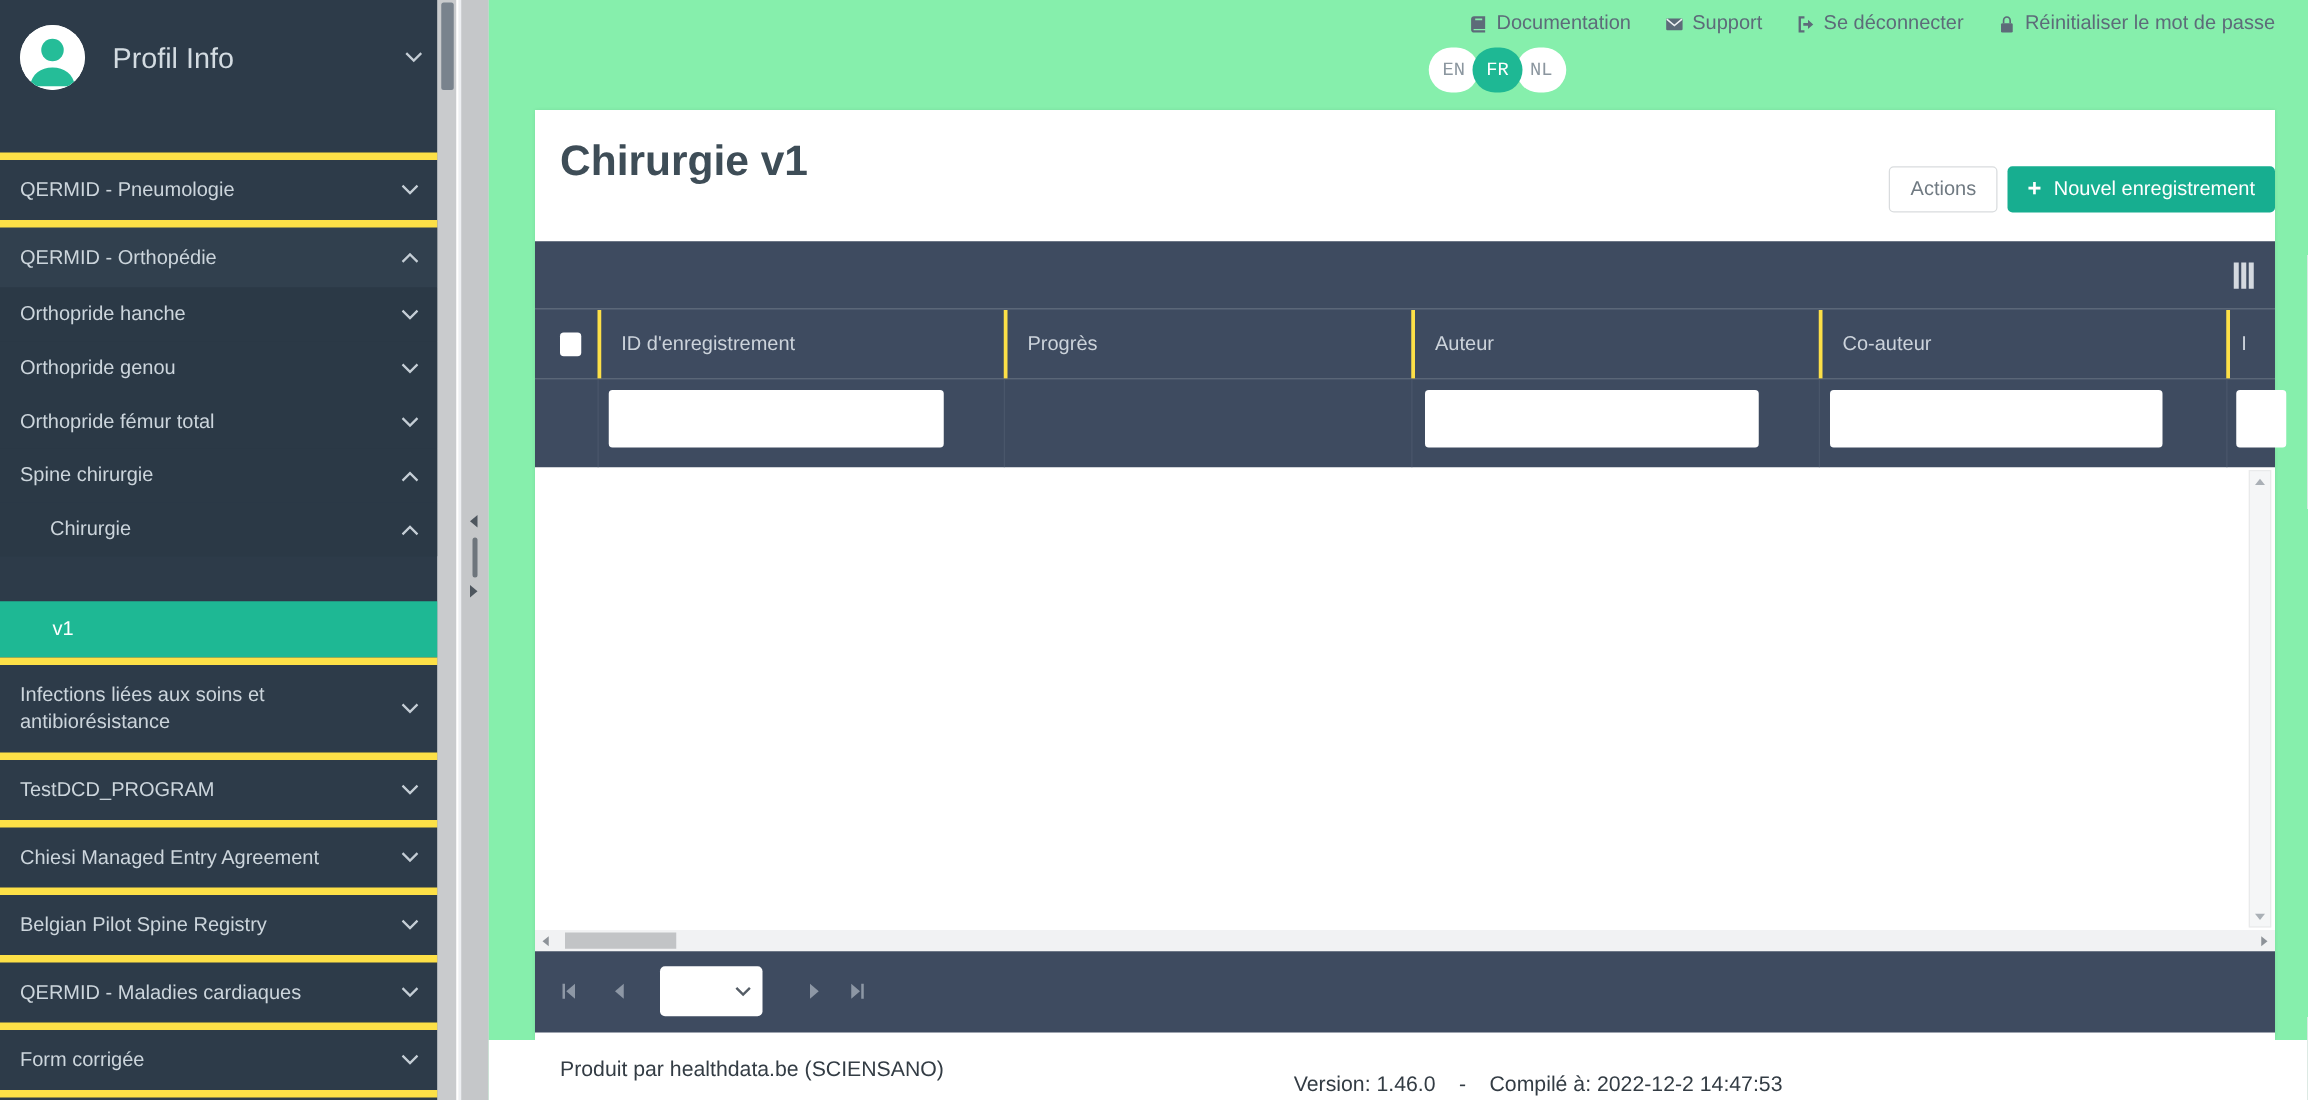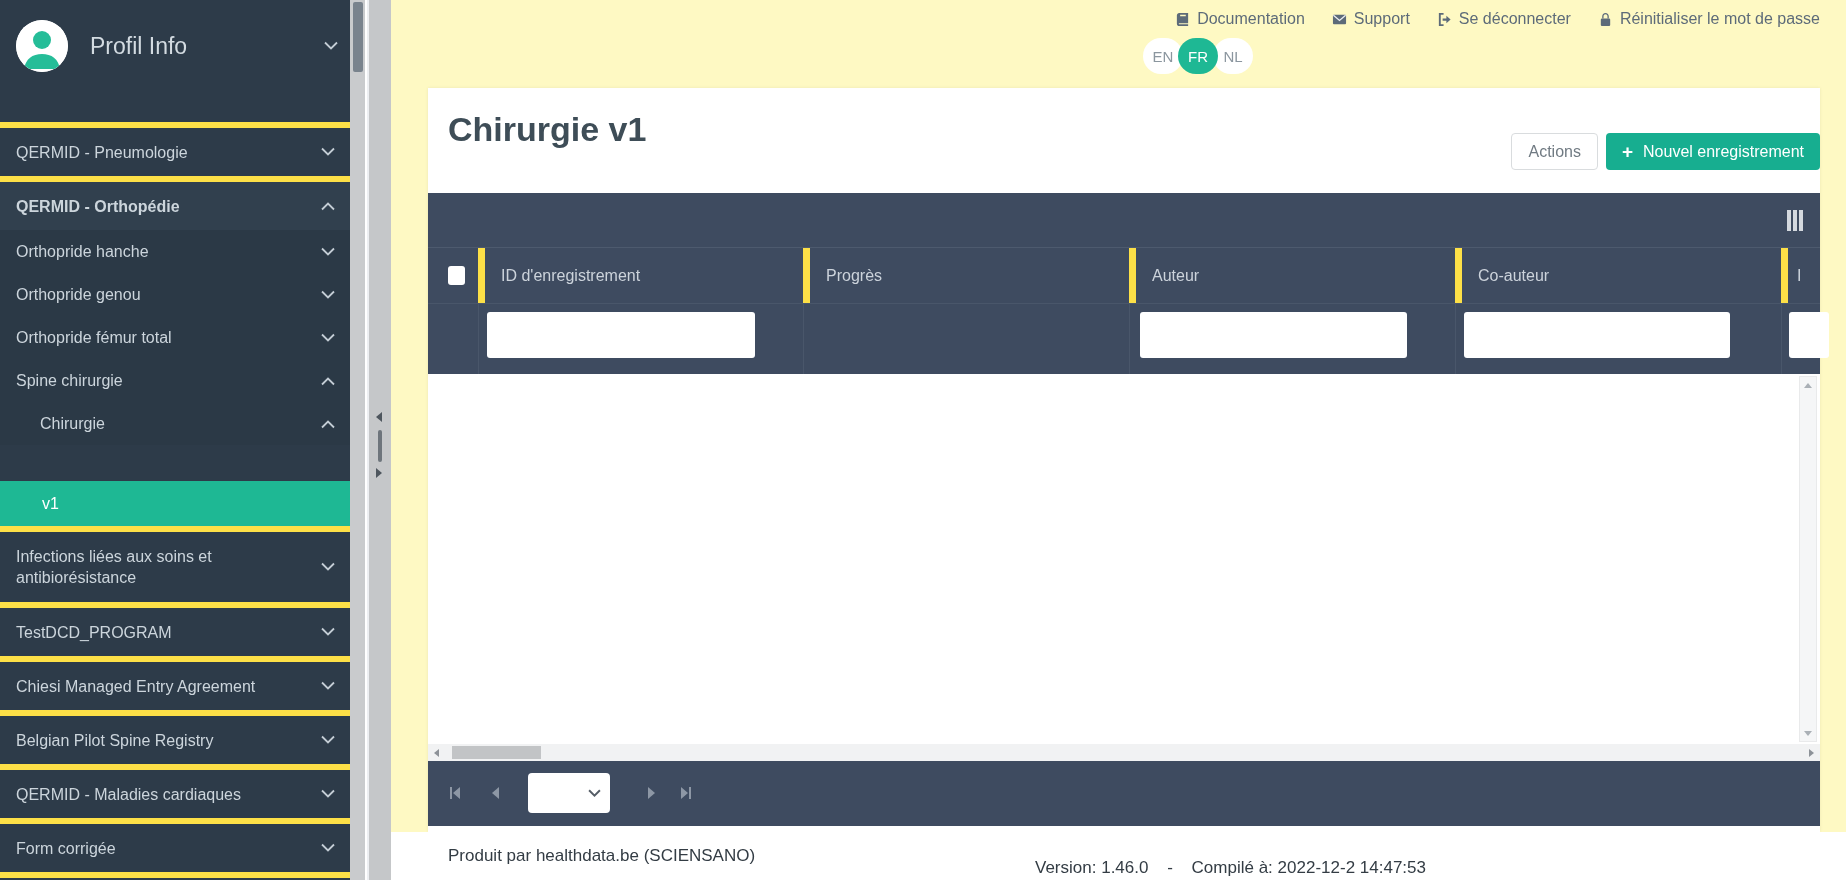--- a/index.html
+++ b/index.html
@@ -14,47 +14,47 @@
   .avatar { width:52px; height:52px; border-radius:50%; overflow:hidden; background:#fff; flex:0 0 52px; }
   .profile-label { margin-left:22px; font-size:23px; color:#d3dbe1; flex:1; }
   .chev { width:14px; height:10px; color:#c4cdd5; flex:0 0 14px; }
   .chev.up { transform:rotate(180deg); }
   .menu { position:absolute; top:122px; left:0; right:0; }
   .sitem { display:flex; align-items:center; justify-content:space-between;
            padding:0 15px 0 16px; font-size:16px; color:#ccd5dc; cursor:pointer; }
   .sitem span { line-height:21px; }
   .h54{height:54px}.h43{height:43px}.h45{height:45px}.h76{height:76px}
   .bt { border-top:6px solid #fde047; }
-  .group-open { background:#31404e;font-weight:bold; }
+  .group-open { background:#31404e; }
   .sub { background:#2b3946; }
   .lvl3 { padding-left:40px;gap:35px; }
   .lvl4 { padding-left:42px;margin-top:36px; }
   .active-green { background:#1eb894; color:#fff; }
   .wrap2 span { max-width:255px; }
 
   
   .side-scrollbar { position:absolute; left:350px; top:0; width:17px; height:880px;
                     background:#c9cbcd; border-right:2px solid #fff; }
   .side-scrollbar .thumb { position:absolute; left:3px; top:2px; width:10px; height:70px;
                            background:#79838d; border-radius:2px; }
   .splitter { position:absolute; left:369px; top:0; width:22px; height:880px; background:#c5c7c9; }
   .sp-arrow { position:absolute; left:7px; width:0; height:0; cursor:pointer; }
   .sp-arrow.left  { top:412px; border-top:5px solid transparent; border-bottom:5px solid transparent; border-right:6px solid #4e565e; }
   .sp-arrow.right { top:468px; border-top:5px solid transparent; border-bottom:5px solid transparent; border-left:6px solid #4e565e; }
   .sp-thumb { position:absolute; left:9px; top:430px; width:4px; height:32px; background:#6e757c; border-radius:2px; cursor:row-resize; }
 
   
-  .main { position:absolute; left:391px; top:0; right:0; bottom:0; background:#fef9c3; }
+  .main { position:absolute; left:391px; top:0; right:0; bottom:0; background:#86efac; }
   .topnav { position:absolute; top:10px; right:26px; display:flex; gap:27px; align-items:center; }
   .navlink { display:flex; align-items:center; gap:7px; color:#5d6b79; font-size:16px;
              text-decoration:none; cursor:pointer; }
   .navlink svg { width:15px; height:15px; }
   .langs { position:absolute; top:38px; left:752px; display:flex; }
   .lang { height:36px; min-width:40px; padding:0 9px; border-radius:18px; background:#fff; border:none;
-          color:#8b969f; font-size:15px; margin-left:-5px; cursor:pointer; font-family:Liberation Sans, sans-serif; }
+          color:#8b969f; font-size:15px; margin-left:-5px; cursor:pointer; font-family:Liberation Mono, monospace; }
   .lang:first-child { margin-left:0; }
   .lang.active { background:#1eb894; color:#fff; position:relative; z-index:2; }
 
   
   .card { position:absolute; left:37px; top:88px; width:1392px; height:744px; background:#fff;
           box-shadow:0 0 3px rgba(0,0,0,.08); }
   .title { position:absolute; left:20px; top:22px; font-size:34px; font-weight:700; color:#3e4d57; }
   .hdr-buttons { position:absolute; top:45px; right:0; display:flex; gap:8px; }
   .btn-actions { height:37px; padding:0 16px; background:#fff; border:1px solid #d9dcde; border-radius:4px;
                  color:#707a82; font-size:16px; cursor:pointer; font-family:inherit; }
@@ -62,21 +62,21 @@
              color:#fff; font-size:16px; display:flex; align-items:center; gap:10px; cursor:pointer; font-family:inherit; }
   .plus { font-size:19px; font-weight:bold; line-height:1; }
 
   
   .grid { position:absolute; left:0; top:105px; width:1392px; height:633px; }
   .grid-toolbar { position:absolute; top:0; left:0; right:0; height:54px; background:#3e4b60; }
   .cols-icon { position:absolute; right:17px; top:17px; display:flex; gap:2px; cursor:pointer; }
   .cols-icon i { width:4px; height:21px; background:#d4d9df; display:block; }
   .grid-header { position:absolute; top:54px; left:0; right:0; height:56px; background:#3e4b60;
                  border-top:1px solid #4d5a6e; display:flex; color:#ccd3db; font-size:16px; }
-  .col { border-left:7px solid #fde047; display:flex; align-items:center; padding-left:16px;
+  .col { border-left:3px solid #fde047; display:flex; align-items:center; padding-left:16px;
          overflow:hidden; white-space:nowrap; }
   .col:first-child { border-left:none; }
   .c-check { width:50px; padding-left:20px; }
   .c-id { width:325px; } .c-prog { width:326px; } .c-auth { width:326px; } .c-coauth { width:326px; }
   .c-part { flex:1; padding-left:9px; }
   .checkbox { width:17px; height:19px; background:#fff; border-radius:3px; cursor:pointer; }
   .grid-filters { position:absolute; top:110px; left:0; right:0; height:71px; background:#3e4b60;
                   border-top:1px solid #49566a; }
   .fdiv { position:absolute; top:0; bottom:0; width:1px; background:#49566a; }
   .filter { position:absolute; top:8px; height:46px; border:none; border-radius:3px; background:#fff;

